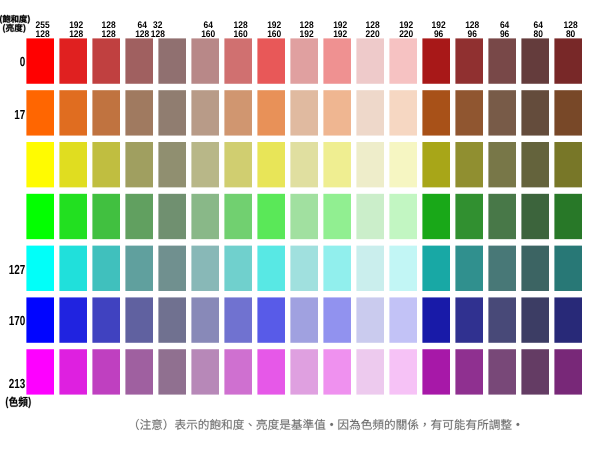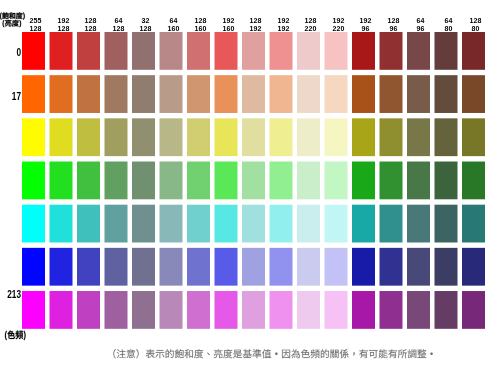--- a/index.html
+++ b/index.html
@@ -38,21 +38,21 @@
         <span class="hnum">128</span>
       </div>
     <div class="hcell" style="left:79.00px">
         <span class="hnum">128</span>
         <span class="hnum">128</span>
       </div>
     <div class="hcell" style="left:106.50px">
         <span class="hnum">64</span>
         <span class="hnum">128</span>
       </div>
-    <div class="hcell" style="left:134.00px">
+    <div class="hcell" style="left:120px">
         <span class="hnum">32</span>
         <span class="hnum">128</span>
       </div>
     <div class="hcell" style="left:161.50px">
         <span class="hnum">64</span>
         <span class="hnum">160</span>
       </div>
     <div class="hcell" style="left:189.00px">
         <span class="hnum">128</span>
         <span class="hnum">160</span>
@@ -235,21 +235,27 @@
       </g>
   </svg>
 
   <div class="grid">
     <div class="grow" style="top:32.00px">
         <div class="rlabel">0</div>
       </div>
     <div class="grow" style="top:75.17px">
         <div class="rlabel">17</div>
       </div>
-    <div class="grow" style="top:274px">
+    <div class="grow" style="top:204.68px">
+        <div class="rlabel">127</div>
+      </div>
+    <div class="grow" style="top:247.85px">
+        <div class="rlabel">170</div>
+      </div>
+    <div class="grow" style="top:300px">
         <div class="rlabel">213</div>
       </div>
   </div>
 
   <svg class="cjk" viewBox="0 0 500 375" width="500" height="375">
     <g fill="#000000" stroke="#000000" stroke-width="0.32" aria-label="(飽和度)">
         <path vector-effect="non-scaling-stroke" transform="translate(-0.6 18.3) scale(0.0552 -0.0552)" d="M29 -25 41 -20C30 -2 26 19 26 39C26 60 30 81 41 99L29 104C18 85 11 64 11 39C11 14 18 -6 29 -25Z"></path>
         <path vector-effect="non-scaling-stroke" transform="translate(2.01 18.3) scale(0.0552 -0.0552)" d="M104 80C104 48 104 36 102 34C102 32 100 32 99 32H98V72H72C73 74 74 77 76 80ZM35 19 38 14 26 9V24H54V66C57 63 60 60 61 58V10C61 -4 65 -8 81 -8C84 -8 100 -8 104 -8C116 -8 120 -3 122 13C118 14 113 16 110 18C110 6 108 4 103 4C99 4 85 4 82 4C75 4 74 5 74 10V32H88C90 28 91 23 91 19C97 19 102 19 106 20C110 20 113 22 115 26C118 30 118 45 118 87C118 88 118 93 118 93H81C82 96 83 100 84 103L71 106C67 92 62 79 54 69V70H12V12C12 7 8 4 6 2C8 -1 11 -7 12 -11C14 -8 18 -6 43 3C44 0 46 -3 46 -6L58 0C56 6 50 16 46 24ZM74 60H86V43H74ZM41 42V35H26V42ZM41 53H26V60H41ZM32 90C35 88 38 85 41 83H26C28 85 30 88 32 90ZM30 107C24 98 12 88 2 83C4 80 7 72 8 69C12 71 16 74 20 78V74H44V80C47 78 49 76 51 74L59 85C55 89 47 96 40 100L42 103Z"></path>
         <path vector-effect="non-scaling-stroke" transform="translate(8.91 18.3) scale(0.0552 -0.0552)" d="M64 94V-5H79V5H99V-4H115V94ZM79 19V80H99V19ZM52 105C40 100 22 97 6 94C8 91 9 86 10 83C16 83 22 84 28 85V69H6V55H24C19 41 11 27 3 18C5 14 9 8 10 4C17 11 23 22 28 34V-11H43V35C47 30 51 23 54 19L62 31C59 35 48 48 43 53V55H61V69H43V88C50 90 56 91 62 93Z"></path>
         <path vector-effect="non-scaling-stroke" transform="translate(15.81 18.3) scale(0.0552 -0.0552)" d="M48 79V70H31V58H48V39H100V58H118V70H100V79H85V70H62V79ZM85 58V50H62V58ZM89 22C85 18 79 15 73 12C66 15 61 18 56 22ZM32 34V22H46L41 20C45 15 50 10 56 6C47 4 37 3 26 2C28 -1 31 -7 32 -10C46 -9 60 -6 72 -2C84 -7 97 -10 113 -11C115 -7 118 -1 122 2C110 3 99 4 90 6C99 12 107 20 112 30L103 34L100 34ZM58 104C59 101 60 98 61 95H14V62C14 43 13 15 3 -4C7 -6 14 -9 17 -11C27 10 29 41 29 62V82H119V95H78C77 99 75 104 73 107Z"></path>

